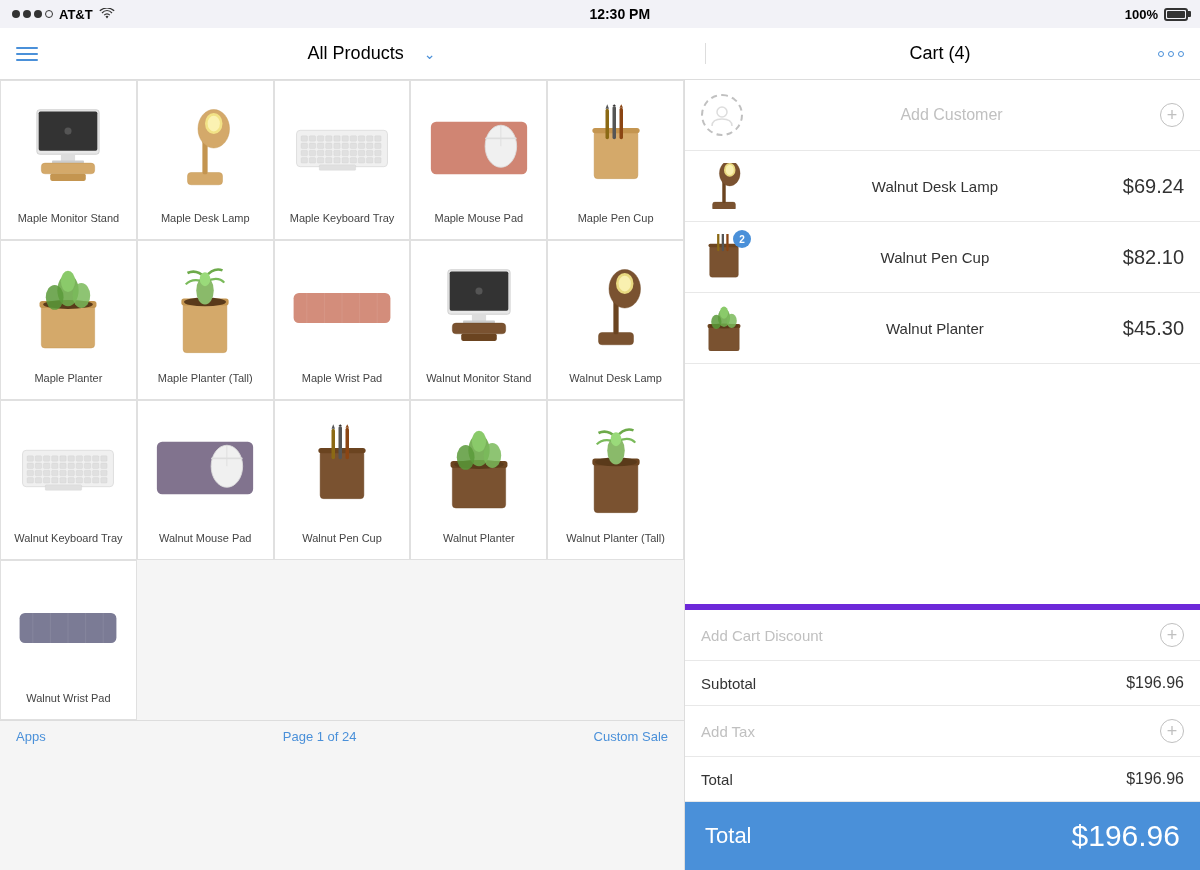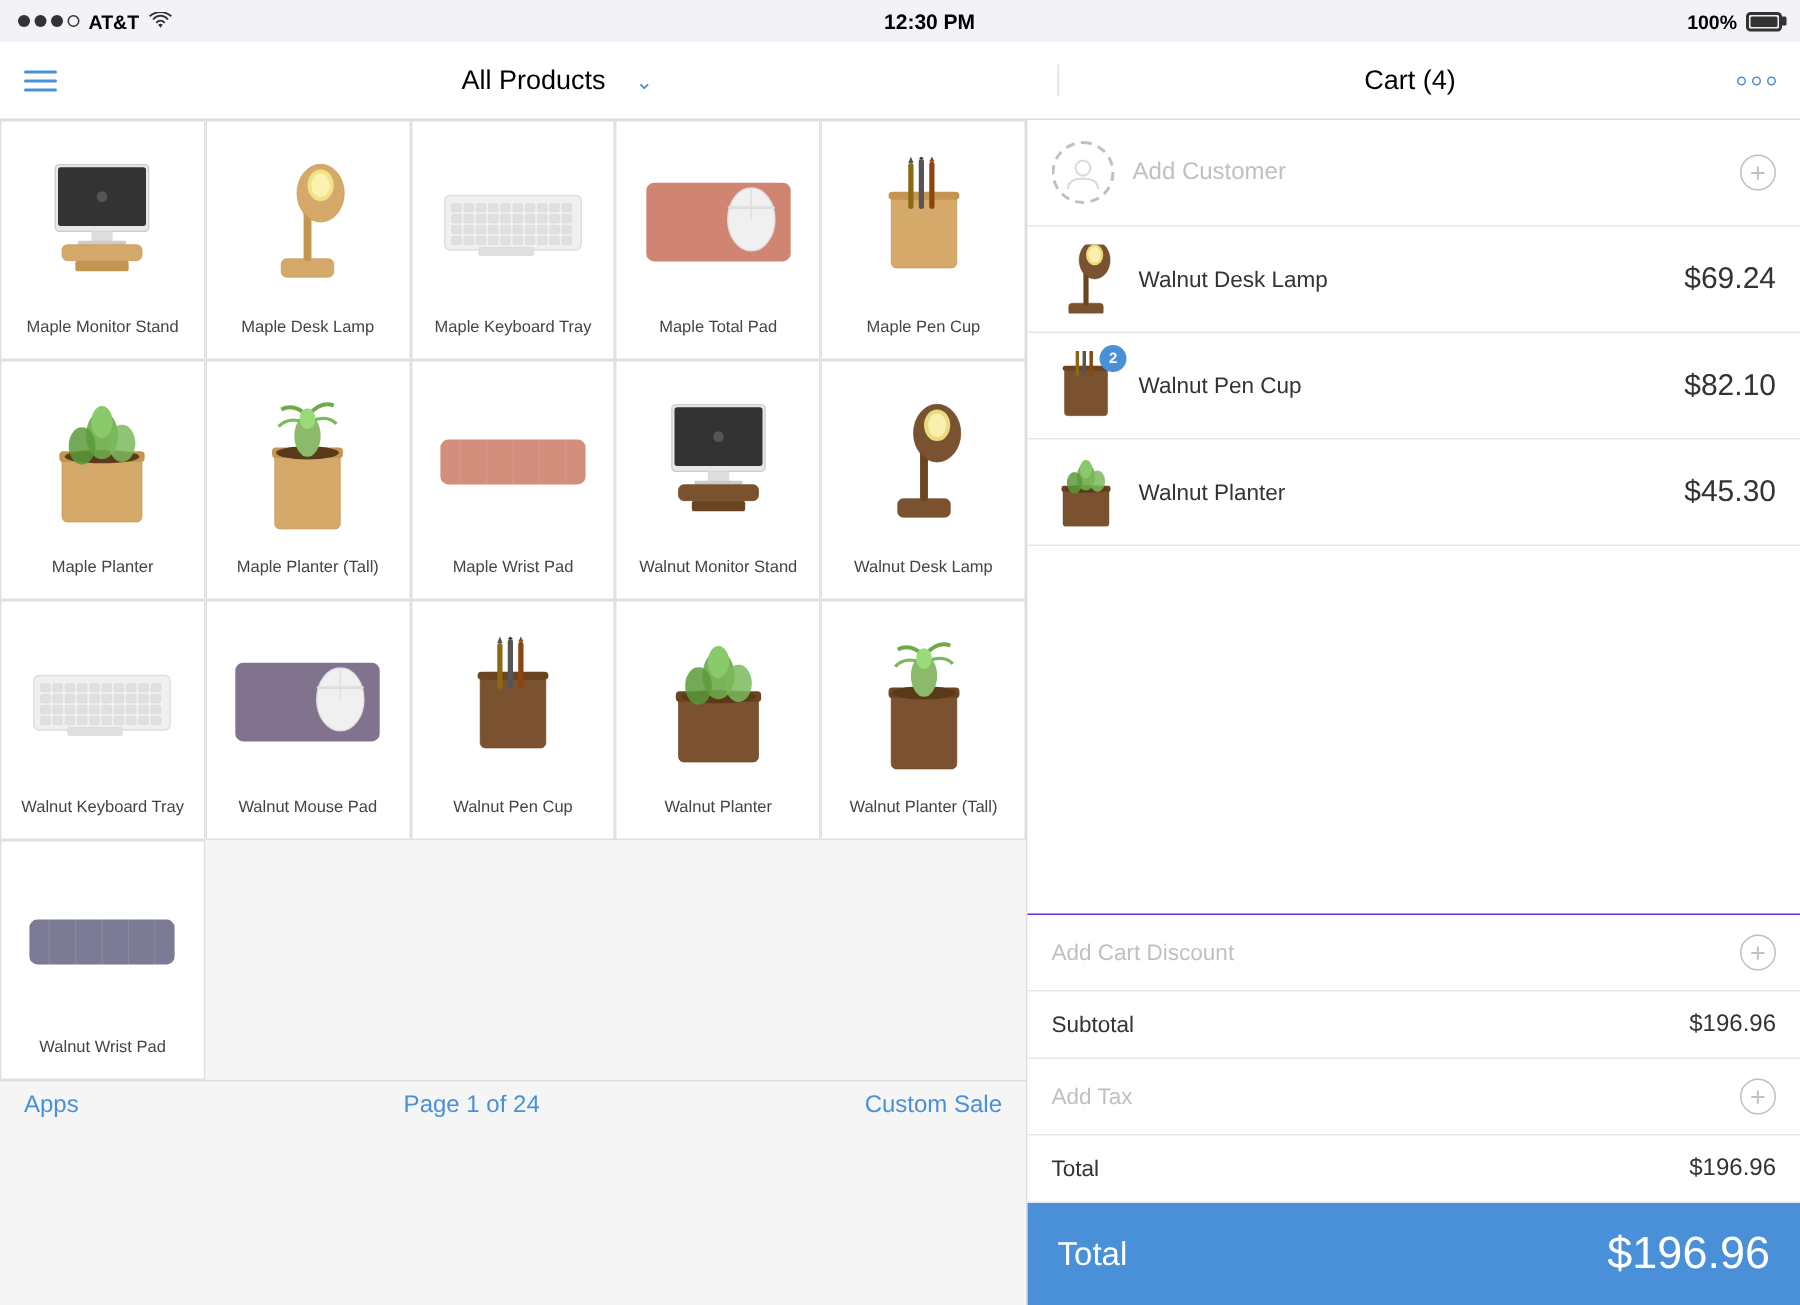--- a/index.html
+++ b/index.html
@@ -49,21 +49,21 @@
     .product-image-placeholder {
       width: 100%; height: 110px; display: flex; align-items: center; justify-content: center;
       margin-bottom: 8px; overflow: hidden;
     }
     .product-name { font-size: 11px; color: #444; text-align: center; line-height: 1.3; }
 
     
     .svg-container { width: 100%; height: 100%; display: flex; align-items: center; justify-content: center; }
 
     
-    .cart-panel { width: 530px; display: flex; flex-direction: column; background: #fff; }
+    .cart-panel { width: 530px; display: flex; flex-direction: column; background: #fff; text-align: center; }
 
     
     .add-customer {
       display: flex; align-items: center; padding: 14px 16px;
       border-bottom: 1px solid #e8e8e8; gap: 12px;
     }
     .customer-avatar { width: 42px; height: 42px; border-radius: 50%; border: 2px dashed #c0c0c0; display: flex; align-items: center; justify-content: center; }
     .customer-avatar svg { opacity: 0.4; }
     .add-customer-text { flex: 1; color: #c0c0c0; font-size: 16px; }
     .plus-circle { width: 24px; height: 24px; border-radius: 50%; border: 1.5px solid #c0c0c0; display: flex; align-items: center; justify-content: center; color: #c0c0c0; font-size: 18px; line-height: 1; cursor: pointer; }
@@ -77,21 +77,21 @@
     .cart-item-thumb { width: 46px; height: 46px; position: relative; flex-shrink: 0; }
     .badge {
       position: absolute; top: -4px; right: -4px; width: 18px; height: 18px;
       border-radius: 50%; background: #4a90d9; color: #fff;
       font-size: 10px; font-weight: 700; display: flex; align-items: center; justify-content: center;
     }
     .cart-item-name { flex: 1; font-size: 15px; color: #333; }
     .cart-item-price { font-size: 20px; color: #333; }
 
     
-    .cart-footer { border-top: 1px solid #6d28d9; }
+    .cart-footer { border-top: 6px solid #6d28d9; }
     .cart-footer-row {
       display: flex; align-items: center; justify-content: space-between;
       padding: 13px 16px; border-bottom: 1px solid #e8e8e8;
     }
     .cart-footer-row.muted .label { color: #c0c0c0; font-size: 15px; }
     .cart-footer-row.muted { cursor: pointer; }
     .cart-footer-row .label { font-size: 15px; color: #333; }
     .cart-footer-row .value { font-size: 16px; color: #333; }
     .cart-footer-row.add-row { display: flex; align-items: center; justify-content: space-between; }
 
@@ -100,21 +100,21 @@
       background: #4a90d9; display: flex; align-items: center; justify-content: space-between;
       padding: 16px 20px; height: 68px; cursor: pointer;
     }
     .total-bar .label { font-size: 22px; color: #fff; font-weight: 400; }
     .total-bar .value { font-size: 30px; color: #fff; font-weight: 300; }
 
     
     .bottom-bar {
       display: flex; justify-content: space-between; align-items: center;
       padding: 6px 16px; background: #f5f5f5; border-top: 1px solid #ddd;
-      font-size: 16px; color: #4a90d9; height: 32px;
+      font-size: 13px; color: #4a90d9; height: 32px;
     }
 
     
     ::-webkit-scrollbar { width: 4px; }
     ::-webkit-scrollbar-thumb { background: #ccc; border-radius: 2px; }
   </style>
 </head>
 <body>
 
 <div class="status-bar">
@@ -267,21 +267,21 @@
 
         <rect x="5" y="10" width="110" height="60" rx="6" fill="#c8705a" opacity="0.85"></rect>
 
         <ellipse cx="85" cy="38" rx="18" ry="24" fill="#f0f0f0" stroke="#ddd" stroke-width="1"></ellipse>
         <line x1="85" y1="14" x2="85" y2="38" stroke="#ddd" stroke-width="1"></line>
 
         <rect x="67" y="28" width="36" height="2" rx="1" fill="#ddd"></rect>
       </svg>
       </div>
     </div>
-    <span class="product-name">Maple Total Pad</span>
+    <span class="product-name">Maple Mouse Pad</span>
   </div>
         <div class="product-cell">
     <div class="product-image-placeholder">
       <div class="svg-container">
         <svg viewBox="0 0 80 100" xmlns="http://www.w3.org/2000/svg" width="70" height="90">
 
         <rect x="15" y="30" width="50" height="55" rx="4" fill="#d4a96a" stroke="#c49550" stroke-width="0.5"></rect>
 
         <rect x="13" y="27" width="54" height="6" rx="3" fill="#c49550"></rect>
 

